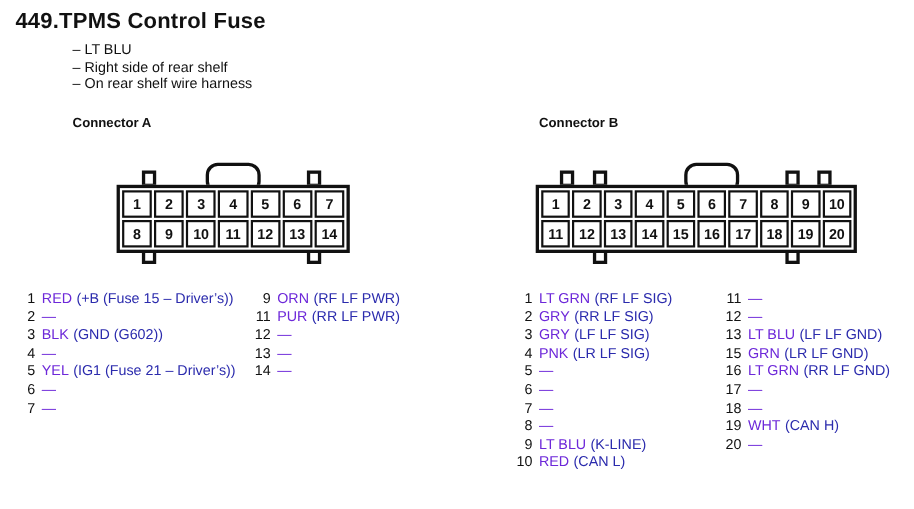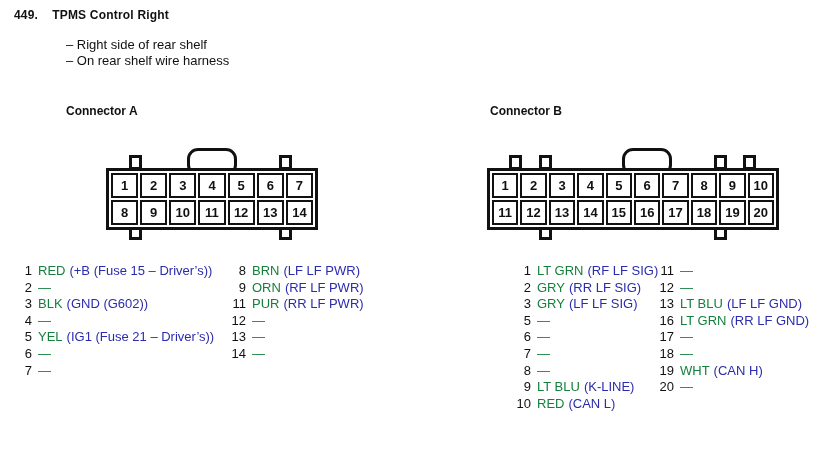--- a/index.html
+++ b/index.html
@@ -5,22 +5,22 @@
   html, body { margin: 0; padding: 0; background: #fff; }
   .page {
     position: relative; width: 831px; height: 463px;
     background: #ffffff; overflow: hidden;
     font-family: "Liberation Sans", sans-serif;
     color: #111;
   }
   
   .title-row {
     position: absolute; left: 14px; top: 8px;
-    display: flex; gap: 14px;
-    font-size: 12px; font-weight: bold; letter-spacing: 0.2px; justify-content: space-between;
+    display: flex; 
+    font-size: 20px; font-weight: bold; letter-spacing: 0.2px; justify-content: space-between;
   }
   
   .notes { position: absolute; left: 66px; top: 37px; font-size: 13px; line-height: 15.5px; }
   
   .conn-heading { position: absolute; top: 104px; font-size: 12px; font-weight: bold; }
   .ha { left: 66px; }
   .hb { left: 490px; }
   
   .diagram { position: absolute; top: 147px; height: 96px; }
   .da { left: 106px; width: 212px; }
@@ -54,38 +54,39 @@
   .bodyB { grid-template-columns: repeat(10, 1fr); }
   .cell {
     border: 2px solid #111; background: #fff;
     display: flex; align-items: center; justify-content: center;
     font-size: 13px; font-weight: bold; color: #111;
   }
   
   .pins { position: absolute; top: 263px; }
   .pa-left  { left: 12px; }
   .pa-right { left: 226px; }
-  .pb-left  { left: 464px; margin-left: 47px; }
+  .pb-left  { left: 464px; }
   .pb-right { left: 654px; }
   .pin-line { height: 16.6px; line-height: 16.6px; font-size: 13px; white-space: nowrap; }
   .pin-num { display: inline-block; min-width: 20px; text-align: right; margin-right: 6px; }
-  .pin-wire { color: #15803d; }
+  .pin-wire { color: #6d28d9; }
   .pin-signal { color: var(--blue, #2b2bad); margin-left: 4px; }
 </style>
 </head>
 <body>
 
 <div class="page">
 
   <div class="title-row">
     <span>449.</span>
-    <span>TPMS Control Right</span>
+    <span>TPMS Control Fuse</span>
   </div>
 
   <div class="notes">
+    <div class="note">– LT BLU</div>
     <div class="note">– Right side of rear shelf</div>
     <div class="note">– On rear shelf wire harness</div>
   </div>
 
   <div class="conn-heading ha">Connector A</div>
   <div class="conn-heading hb">Connector B</div>
 
   <div class="diagram da">
     <div class="handle"></div>
     <div class="tab top t1"></div>
@@ -145,42 +146,43 @@
   <div class="pins pa-left">
       <div class="pin-line"><span class="pin-num">1</span><span class="pin-wire">RED</span><span class="pin-signal">(+B (Fuse 15 – Driver’s))</span></div>
       <div class="pin-line"><span class="pin-num">2</span><span class="pin-wire">—</span></div>
       <div class="pin-line"><span class="pin-num">3</span><span class="pin-wire">BLK</span><span class="pin-signal">(GND (G602))</span></div>
       <div class="pin-line"><span class="pin-num">4</span><span class="pin-wire">—</span></div>
       <div class="pin-line"><span class="pin-num">5</span><span class="pin-wire">YEL</span><span class="pin-signal">(IG1 (Fuse 21 – Driver’s))</span></div>
       <div class="pin-line"><span class="pin-num">6</span><span class="pin-wire">—</span></div>
       <div class="pin-line"><span class="pin-num">7</span><span class="pin-wire">—</span></div>
     </div>
   <div class="pins pa-right">
-      <div class="pin-line"><span class="pin-num">8</span><span class="pin-wire">BRN</span><span class="pin-signal">(LF LF PWR)</span></div>
       <div class="pin-line"><span class="pin-num">9</span><span class="pin-wire">ORN</span><span class="pin-signal">(RF LF PWR)</span></div>
       <div class="pin-line"><span class="pin-num">11</span><span class="pin-wire">PUR</span><span class="pin-signal">(RR LF PWR)</span></div>
       <div class="pin-line"><span class="pin-num">12</span><span class="pin-wire">—</span></div>
       <div class="pin-line"><span class="pin-num">13</span><span class="pin-wire">—</span></div>
       <div class="pin-line"><span class="pin-num">14</span><span class="pin-wire">—</span></div>
     </div>
   <div class="pins pb-left">
       <div class="pin-line"><span class="pin-num">1</span><span class="pin-wire">LT GRN</span><span class="pin-signal">(RF LF SIG)</span></div>
       <div class="pin-line"><span class="pin-num">2</span><span class="pin-wire">GRY</span><span class="pin-signal">(RR LF SIG)</span></div>
       <div class="pin-line"><span class="pin-num">3</span><span class="pin-wire">GRY</span><span class="pin-signal">(LF LF SIG)</span></div>
+      <div class="pin-line"><span class="pin-num">4</span><span class="pin-wire">PNK</span><span class="pin-signal">(LR LF SIG)</span></div>
       <div class="pin-line"><span class="pin-num">5</span><span class="pin-wire">—</span></div>
       <div class="pin-line"><span class="pin-num">6</span><span class="pin-wire">—</span></div>
       <div class="pin-line"><span class="pin-num">7</span><span class="pin-wire">—</span></div>
       <div class="pin-line"><span class="pin-num">8</span><span class="pin-wire">—</span></div>
       <div class="pin-line"><span class="pin-num">9</span><span class="pin-wire">LT BLU</span><span class="pin-signal">(K-LINE)</span></div>
       <div class="pin-line"><span class="pin-num">10</span><span class="pin-wire">RED</span><span class="pin-signal">(CAN L)</span></div>
     </div>
   <div class="pins pb-right">
       <div class="pin-line"><span class="pin-num">11</span><span class="pin-wire">—</span></div>
       <div class="pin-line"><span class="pin-num">12</span><span class="pin-wire">—</span></div>
       <div class="pin-line"><span class="pin-num">13</span><span class="pin-wire">LT BLU</span><span class="pin-signal">(LF LF GND)</span></div>
+      <div class="pin-line"><span class="pin-num">15</span><span class="pin-wire">GRN</span><span class="pin-signal">(LR LF GND)</span></div>
       <div class="pin-line"><span class="pin-num">16</span><span class="pin-wire">LT GRN</span><span class="pin-signal">(RR LF GND)</span></div>
       <div class="pin-line"><span class="pin-num">17</span><span class="pin-wire">—</span></div>
       <div class="pin-line"><span class="pin-num">18</span><span class="pin-wire">—</span></div>
       <div class="pin-line"><span class="pin-num">19</span><span class="pin-wire">WHT</span><span class="pin-signal">(CAN H)</span></div>
       <div class="pin-line"><span class="pin-num">20</span><span class="pin-wire">—</span></div>
     </div>
 
 </div>
 
 </body></html>

